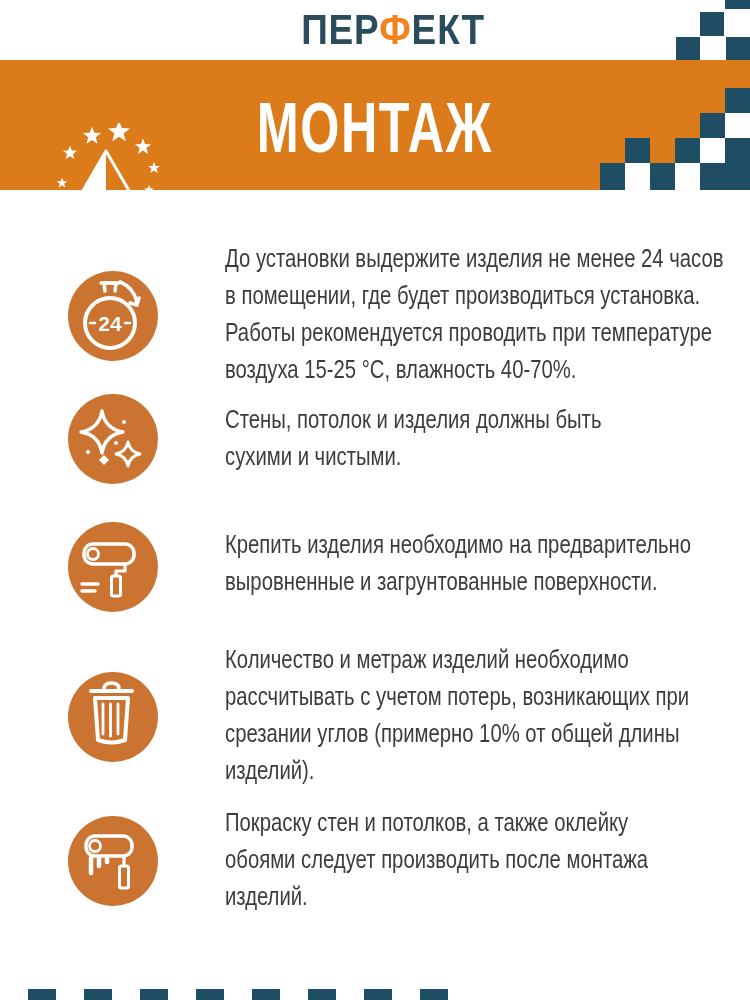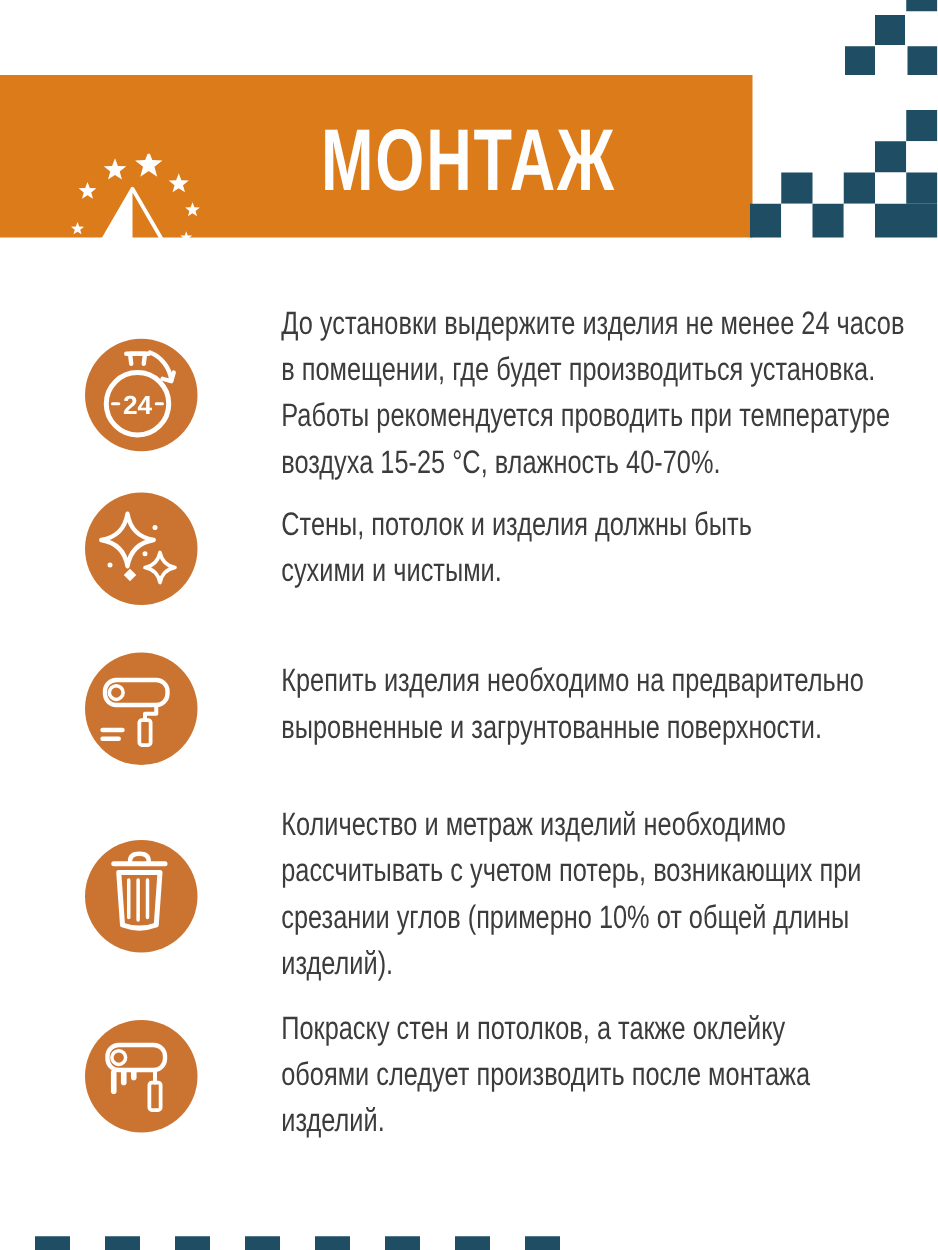--- a/index.html
+++ b/index.html
@@ -5,41 +5,44 @@
   html,body{margin:0;padding:0;background:#ffffff;}
   .page{position:relative;width:750px;height:1000px;background:#ffffff;overflow:hidden;
         font-family:"Liberation Sans","DejaVu Sans",sans-serif;}
   
   .brandbar{position:absolute;left:0;top:0;width:750px;height:60px;display:flex;
             align-items:center;justify-content:center;}
   .brand{font-size:42px;font-weight:700;color:#2a4c5d;letter-spacing:1px;
          transform:scaleX(0.88);transform-origin:center;padding-left:40px;white-space:nowrap;}
   .brand .accent{color:#ef8320;}
   
-  .banner{position:absolute;left:0;top:60px;width:602px;height:130px;background:#dc7b1a;}
+  .banner{position:absolute;left:0;top:60px;width:750px;height:130px;background:#dc7b1a;}
   .banner-title{position:absolute;left:0;top:0;width:750px;height:130px;display:flex;
                 align-items:center;justify-content:center;padding-top:6px;box-sizing:border-box;}
   .banner-title span{font-size:70px;font-weight:700;color:#fefefe;letter-spacing:2px;
                      transform:scaleX(0.72);transform-origin:center;white-space:nowrap;}
   .treelogo{position:absolute;left:45px;top:63px;}
   
   .sq{position:absolute;}
   .teal{background:#1f4d63;}
   .whitesq{background:#ffffff;}
   
   .icon-circle{position:absolute;left:68px;width:90px;height:90px;border-radius:50%;
                background:#cb7431;display:flex;align-items:center;justify-content:center;}
   .line{position:absolute;left:225px;font-size:26px;line-height:37px;color:#3c3c3c;
         white-space:nowrap;transform:scaleX(0.78);transform-origin:left center;}
 </style>
 </head>
 <body>
 
 <div class="page">
 
+  <div class="brandbar">
+    <div class="brand"><span>ПЕР</span><span class="accent">Ф</span><span>ЕКТ</span></div>
+  </div>
 
   <div>
     <div class="sq teal" style="left:725px;top:0;width:25px;height:9px;"></div>
     <div class="sq teal" style="left:700px;top:12px;width:24px;height:24px;"></div>
     <div class="sq teal" style="left:676px;top:37px;width:24px;height:23px;"></div>
     <div class="sq teal" style="left:726px;top:37px;width:24px;height:23px;"></div>
   </div>
 
   <div class="banner">
 

